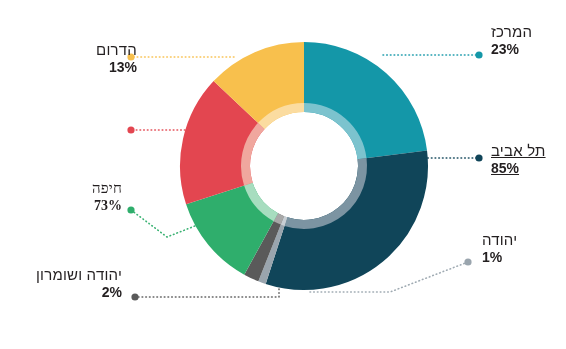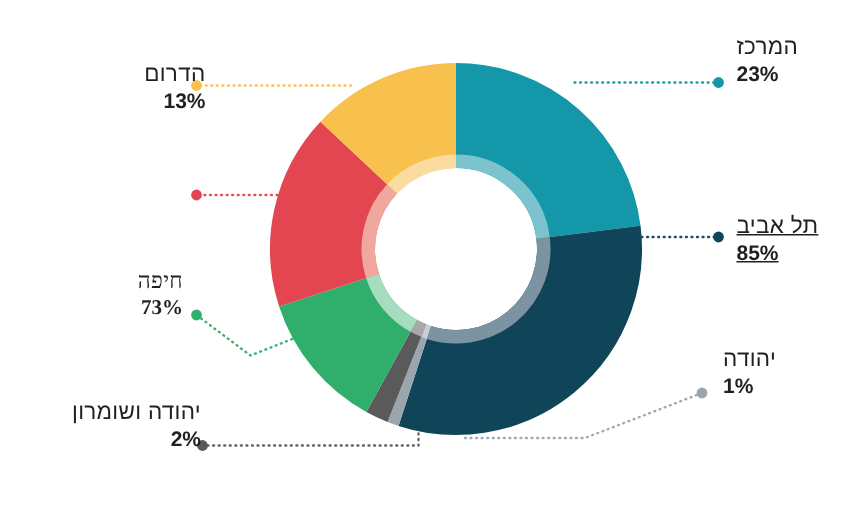--- a/index.html
+++ b/index.html
@@ -102,21 +102,21 @@
   <div class="lbl right" style="left:491px; top:143px;text-decoration:underline;">
     <span class="name">תל אביב</span>
     <span class="pct">85%</span>
   </div>
 
   <div class="lbl right" style="left:482px; top:232px;">
     <span class="name">יהודה</span>
     <span class="pct">1%</span>
   </div>
 
-  <div class="lbl left" style="left:12px; width:122px; top:267px;">
+  <div class="lbl left" style="left:0px; width:122px; top:267px;">
     <span class="name">יהודה ושומרון</span>
     <span class="pct">2%</span>
   </div>
 
   <div class="lbl left" style="left:0px; width:122px; top:180px;font-family:Liberation Serif, serif;">
     <span class="name">חיפה</span>
     <span class="pct">73%</span>
   </div>
 
 

